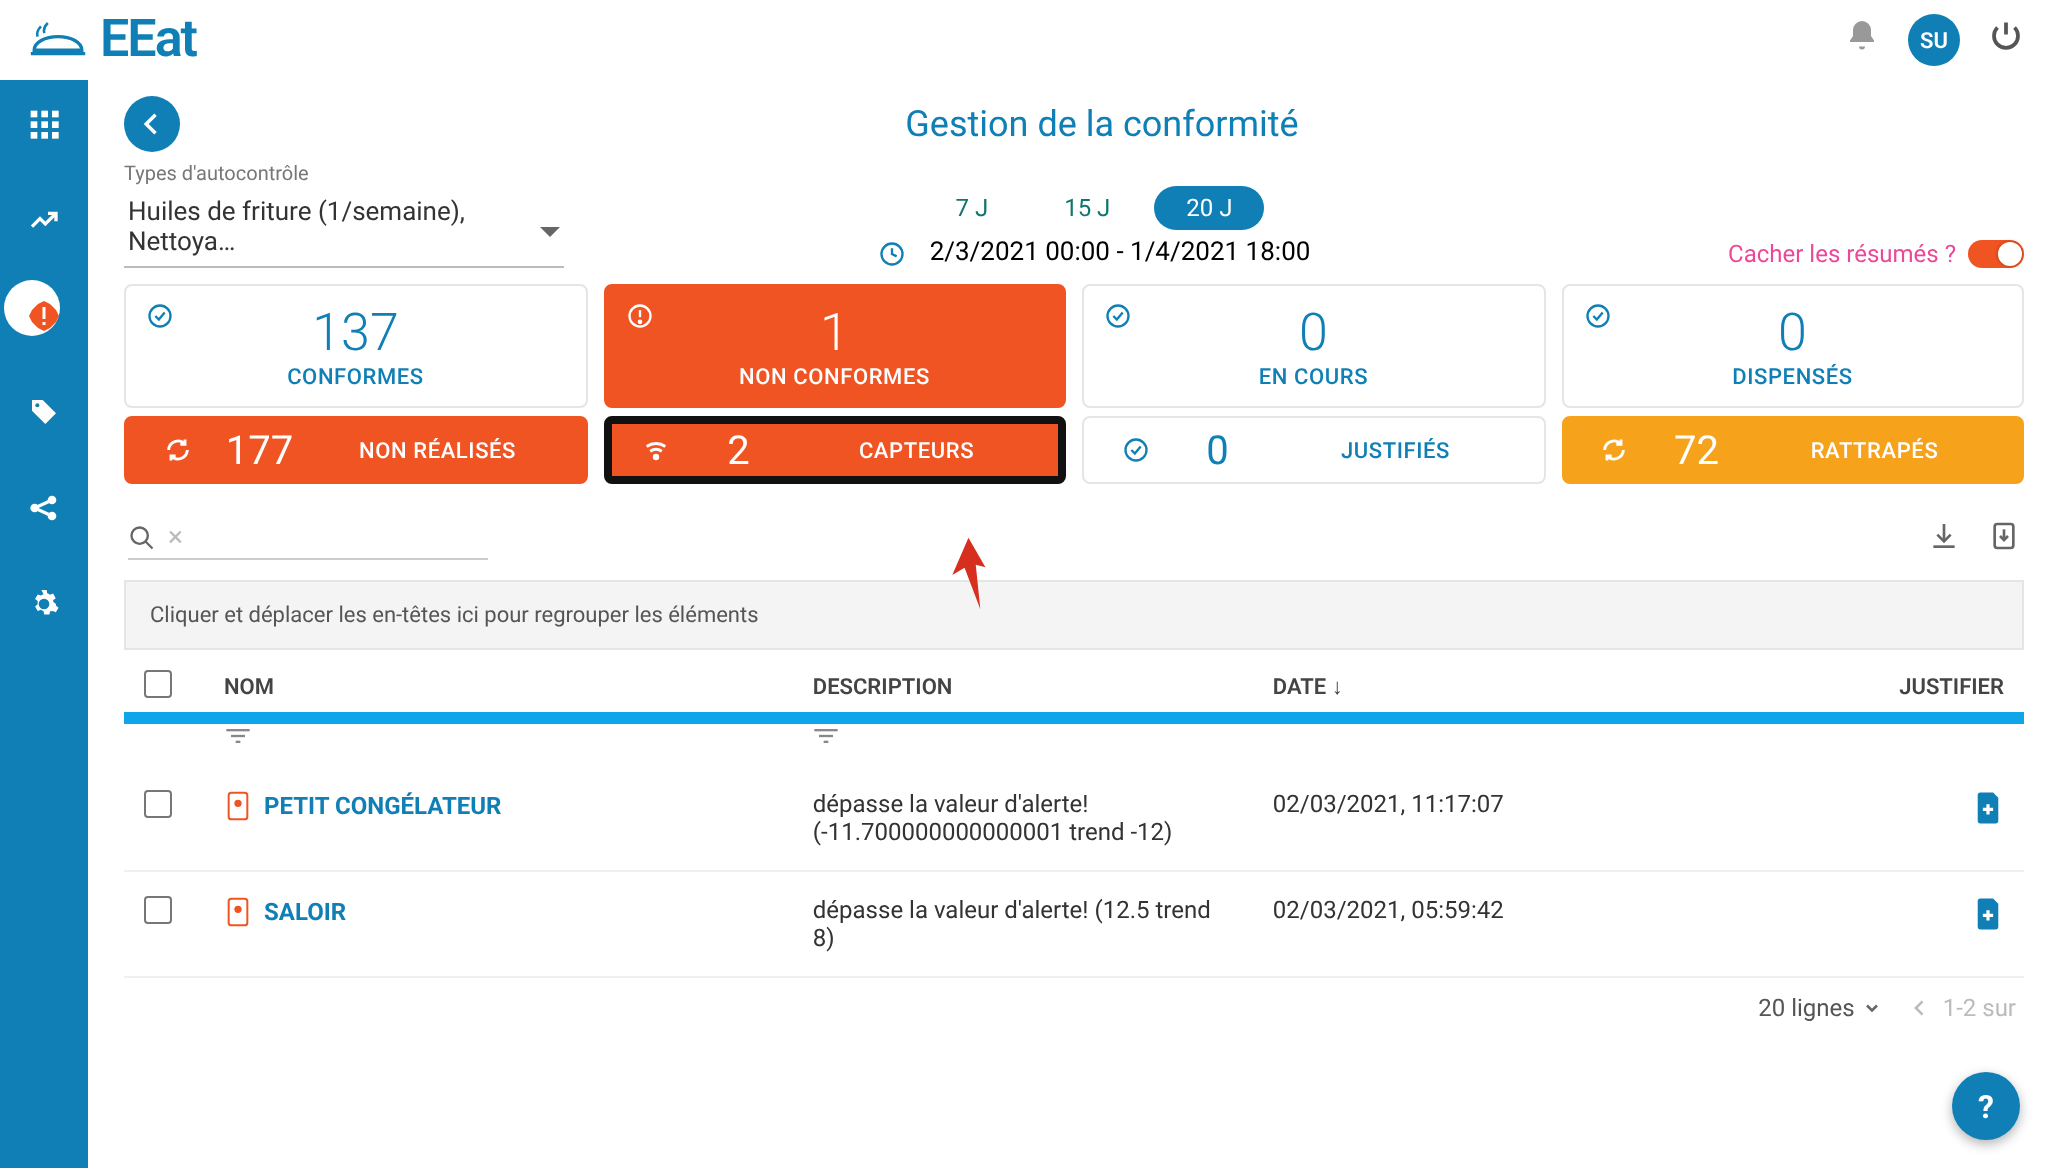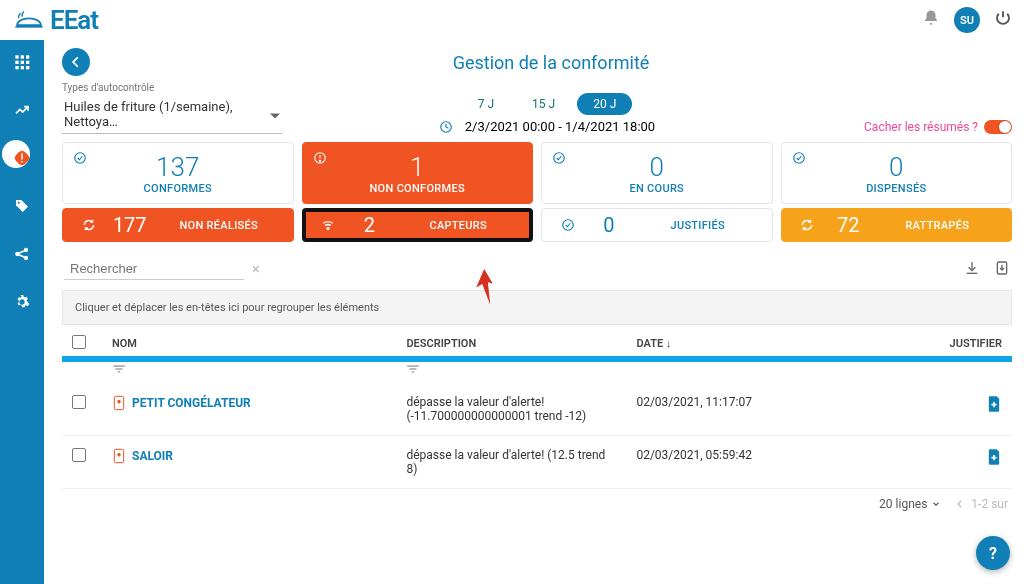--- a/index.html
+++ b/index.html
@@ -363,21 +363,20 @@
       </div>
     </div>
   </div>
 
   <div class="search-row">
     <div class="search-box">
       <svg width="14" height="14" viewBox="0 0 24 24" fill="none" stroke="#666" stroke-width="2">
           <circle cx="10" cy="10" r="7"></circle>
           <line x1="15" y1="15" x2="21" y2="21"></line>
         </svg>
-      <input type="text" placeholder="Rechercher" style="">
       <span class="clear">×</span>
     </div>
     <div class="action-icons">
       <span>
         <svg width="16" height="16" viewBox="0 0 24 24" fill="none" stroke="#666" stroke-width="2">
             <path d="M12 3v12"></path>
             <polyline points="7 11 12 16 17 11"></polyline>
             <path d="M4 20h16"></path>
           </svg>
       </span>

